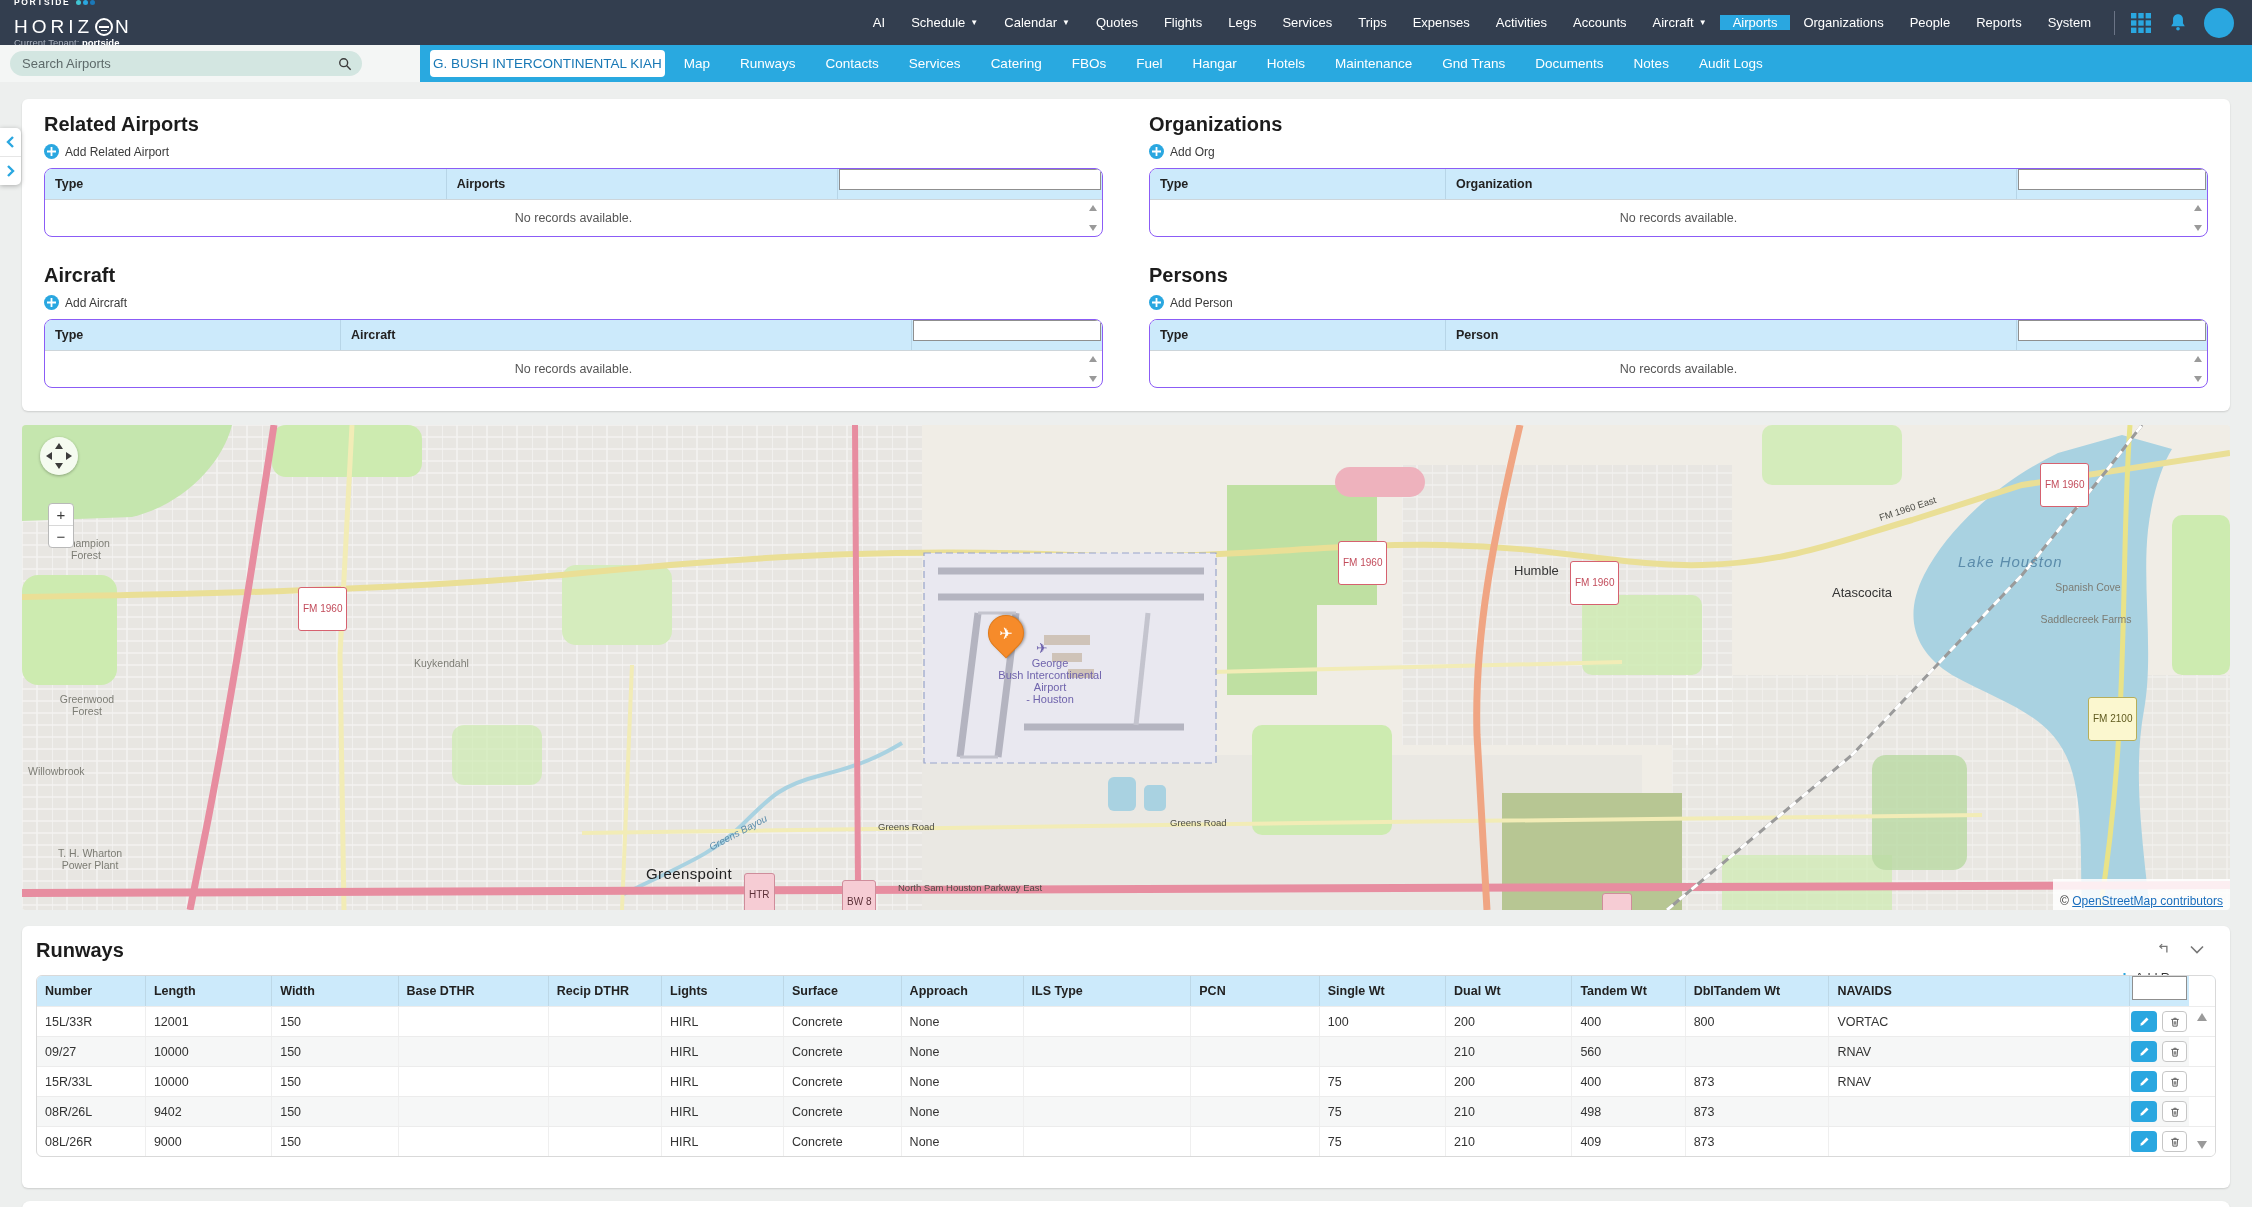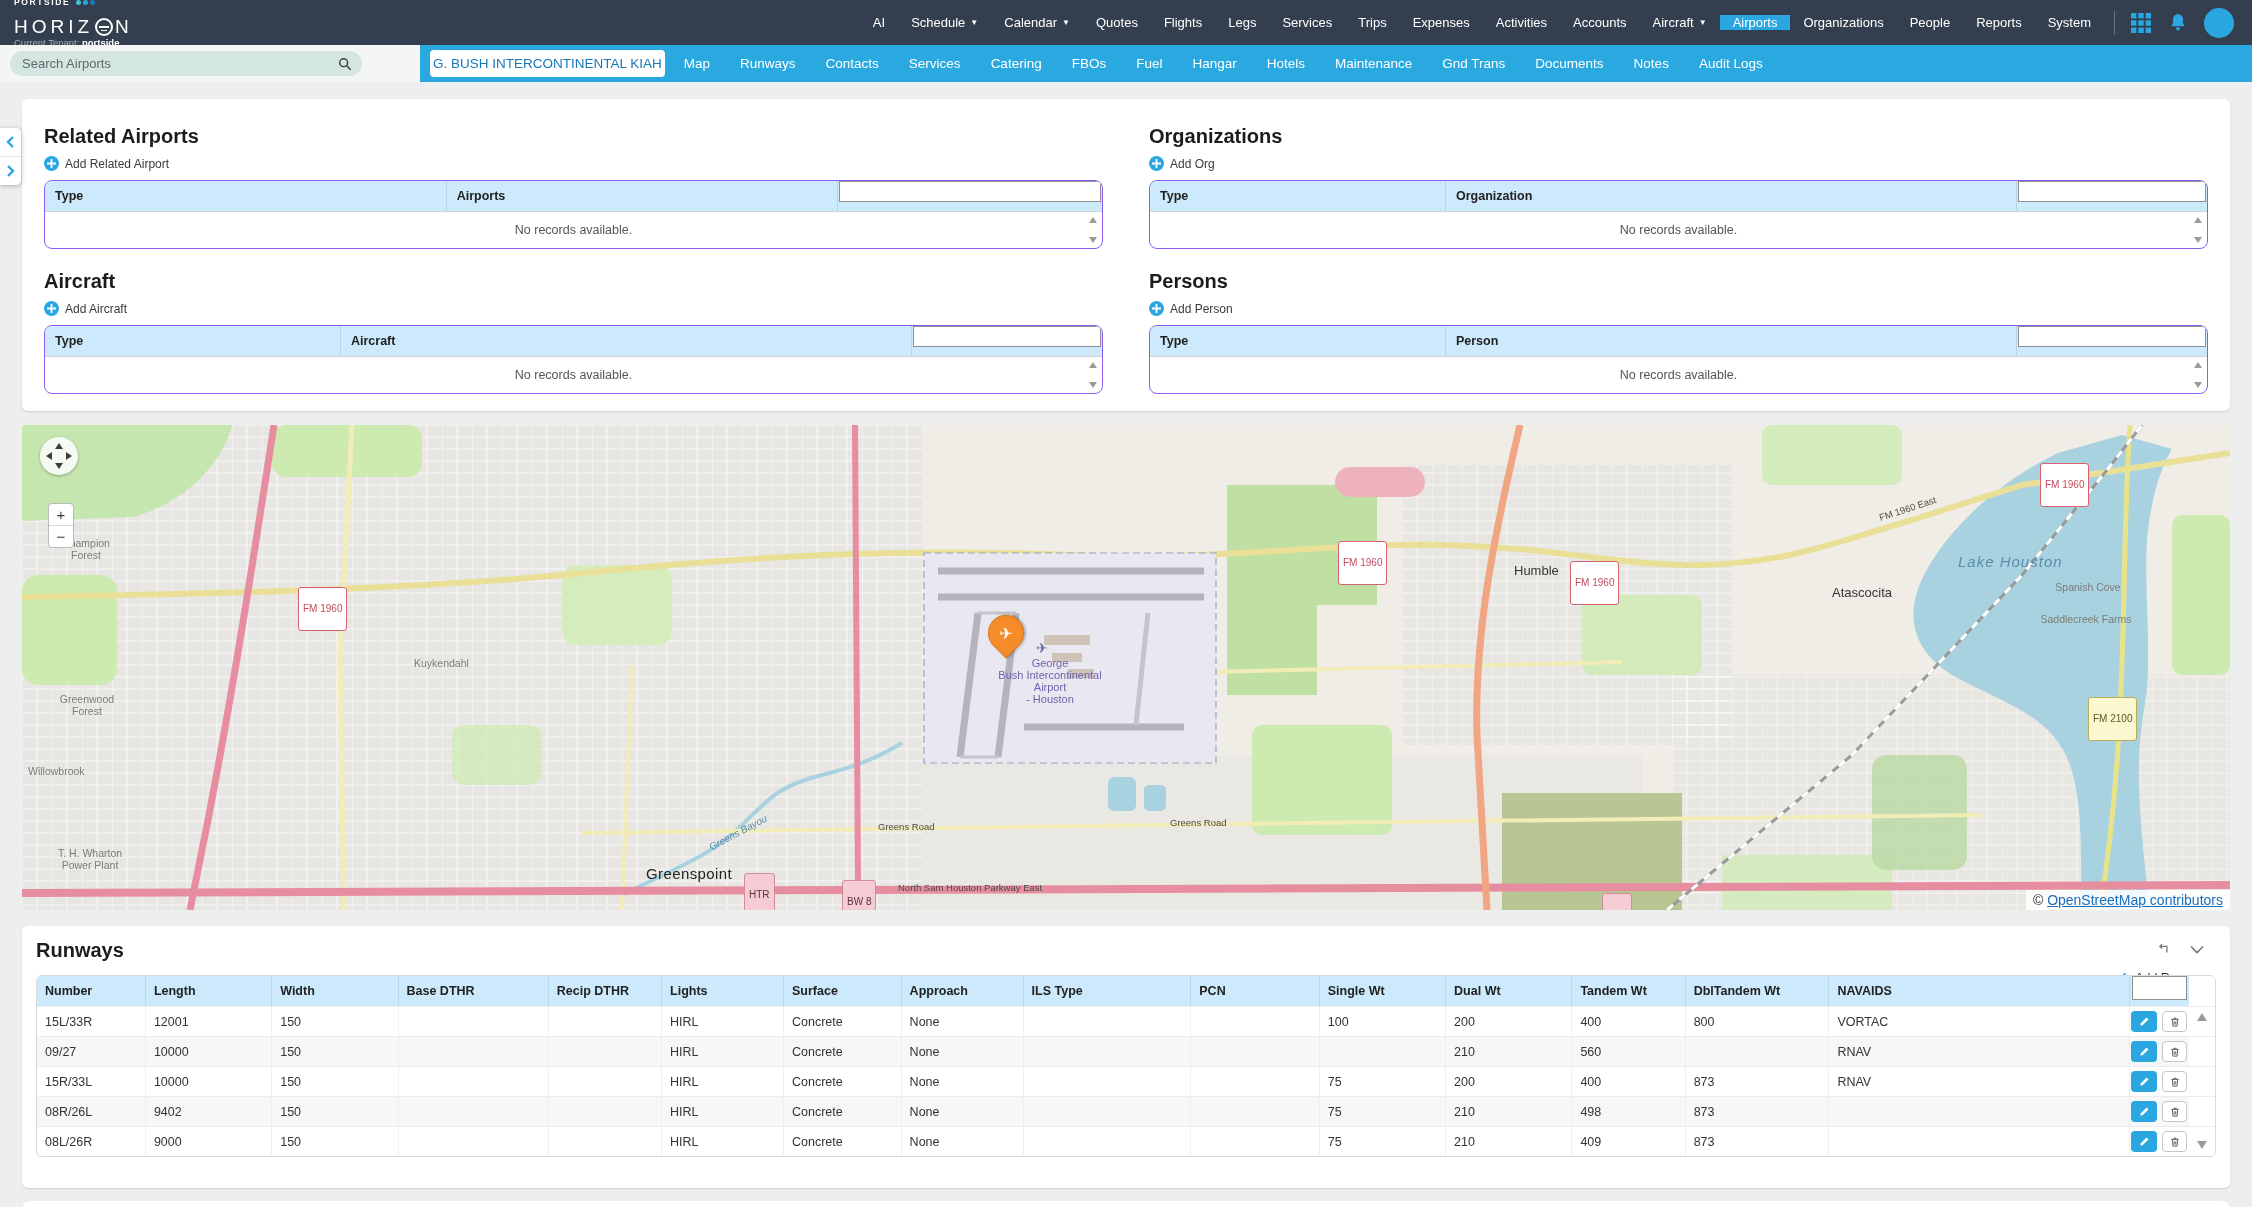--- a/index.html
+++ b/index.html
@@ -34,21 +34,21 @@
   .search-box input{flex:1;background:transparent;border:none;outline:none;font-size:13px;color:#333}
   .search-box input::placeholder{color:#5e6a6a}
   .subbar-right{flex:1;background:#29a9e0;display:flex;align-items:center;padding-left:10px}
   .tab{color:#fff;font-size:13.5px;padding:0 15px;height:100%;display:flex;align-items:center;white-space:nowrap;cursor:pointer}
   .tab.active{background:#fff;color:#1878b5;border-radius:4px;height:27px;padding:0 3px;margin-right:4px;font-weight:500;align-self:center}
 
   
   .main{position:relative;padding:17px 22px 0}
   .card{background:#fff;border-radius:6px;box-shadow:0 1px 2px rgba(0,0,0,.14)}
 
-  .panels-card{height:312px;display:grid;grid-template-columns:1fr 1fr;column-gap:46px;grid-template-rows:1fr 1fr;padding:14px 22px 8px;box-sizing:border-box}
+  .panels-card{height:312px;display:grid;grid-template-columns:1fr 1fr;column-gap:46px;grid-template-rows:1fr 1fr;padding:2px 22px 8px;box-sizing:border-box}
   .panel-title{font-size:20px;margin:12px 0 6px;color:#1c1c1c;font-weight:700}
   .add-link{display:inline-flex;align-items:center;gap:6px;font-size:12px;color:#3a3a3a;cursor:pointer;margin-bottom:9px}
   .add-ico{width:15px;height:15px;border-radius:50%;background:#2aa7e0;display:inline-flex;align-items:center;justify-content:center;flex:none}
   .ptable{border:1px solid #8b5cf6;border-radius:8px;overflow:hidden}
   .pt-head{display:flex;background:#cceafb;height:30px;font-weight:700;font-size:12.5px;color:#222}
   .pt-head>div{padding-left:10px;box-sizing:border-box;display:flex;align-items:center;border-right:1px solid rgba(120,150,170,.25)}
   .pt-c3{padding:0!important;position:relative;border-right:none!important}
   .filter-box{position:absolute;top:0;left:1px;right:1px;height:21px;background:#fff;border:1px solid #8f8f8f;box-sizing:border-box}
   .cols-a .pt-c1{width:38%}.cols-a .pt-c2{width:37%}.cols-a .pt-c3{width:25%}
   .cols-b .pt-c1{width:28%}.cols-b .pt-c2{width:54%}.cols-b .pt-c3{width:18%}
@@ -68,21 +68,21 @@
   .m-town{font-size:13px;color:#333}
   .m-town-big{font-size:15px;color:#222;letter-spacing:.4px}
   .m-place{font-size:10.5px;color:#7c7c74;text-align:center;line-height:1.15;white-space:normal}
   .m-water{font-size:15px;color:#5b8cab;font-style:italic;letter-spacing:1px}
   .m-water-sm{font-size:10px;color:#5b8cab;font-style:italic}
   .m-road{font-size:9.5px;color:#4c4c46}
   .m-airport{font-size:11px;color:#6f63ac;text-align:center;line-height:1.1;white-space:normal}
   .pin{position:absolute;left:966px;top:190px;width:34px;height:34px;background:#f68b2a;border:1px solid #e07a1a;border-radius:50% 50% 50% 0;transform:rotate(-45deg);box-shadow:1px 1px 3px rgba(0,0,0,.35)}
   .pin span{position:absolute;inset:0;display:flex;align-items:center;justify-content:center;transform:rotate(45deg);color:#fff;font-size:16px}
   .purple-plane{position:absolute;left:1014px;top:215px;color:#6f63ac;font-size:14px}
-  .map-attr{position:absolute;right:0;bottom:0;background:rgba(255,255,255,.85);font-size:14px;padding:2px 7px 2px;color:#333}
+  .map-attr{position:absolute;right:0;bottom:0;background:rgba(255,255,255,.85);font-size:12px;padding:15px 7px 2px;color:#333}
   .map-attr a{color:#1a6ebd;text-decoration:underline;cursor:pointer}
   .pan{position:absolute;left:18px;top:12px;width:38px;height:38px;border-radius:50%;background:rgba(255,255,255,.82);box-shadow:0 1px 3px rgba(0,0,0,.3);cursor:pointer}
   .pan i{position:absolute;width:0;height:0}
   .pan .n{left:15px;top:6px;border-left:4px solid transparent;border-right:4px solid transparent;border-bottom:6px solid #3c3c3c}
   .pan .s{left:15px;bottom:6px;border-left:4px solid transparent;border-right:4px solid transparent;border-top:6px solid #3c3c3c}
   .pan .w{left:6px;top:15px;border-top:4px solid transparent;border-bottom:4px solid transparent;border-right:6px solid #3c3c3c}
   .pan .e{right:6px;top:15px;border-top:4px solid transparent;border-bottom:4px solid transparent;border-left:6px solid #3c3c3c}
   .zoomctl{position:absolute;left:26px;top:78px;width:24px;background:#fff;border:1px solid #b9b9b9;border-radius:4px;overflow:hidden}
   .zoomctl div{height:21px;display:flex;align-items:center;justify-content:center;font-size:15px;color:#3a3a3a;cursor:pointer}
   .zoomctl div:first-child{border-bottom:1px solid #d8d8d8}

